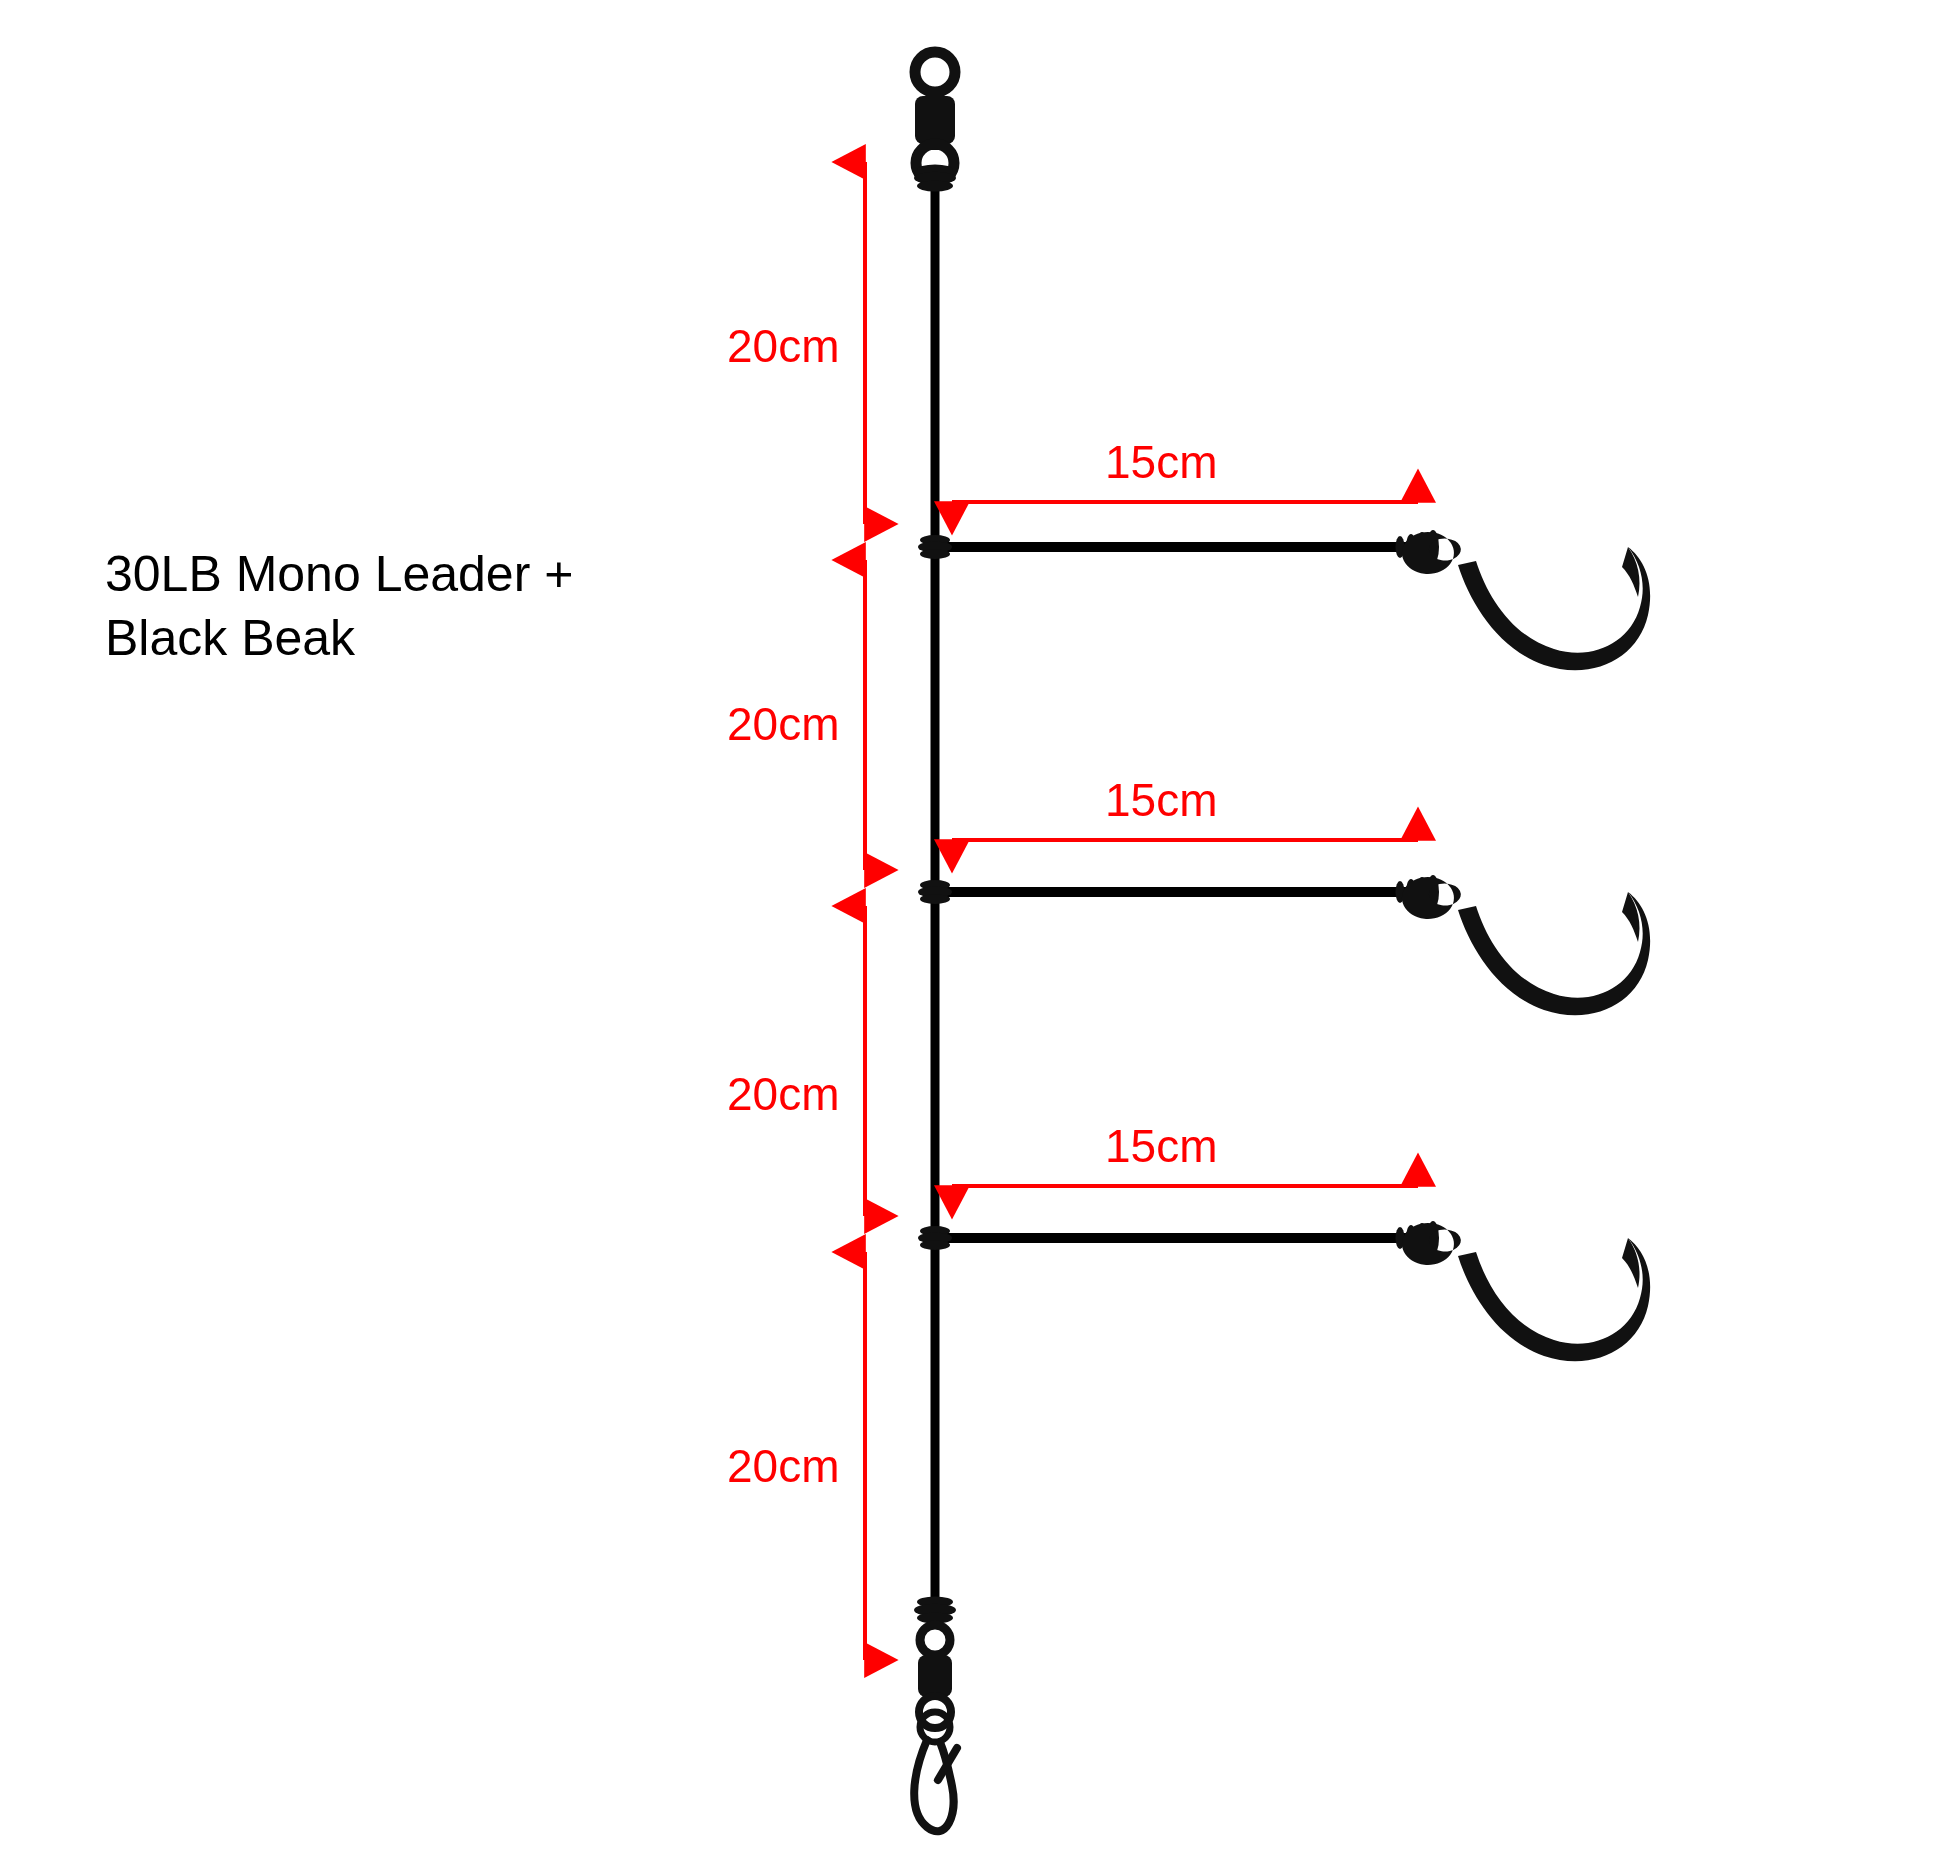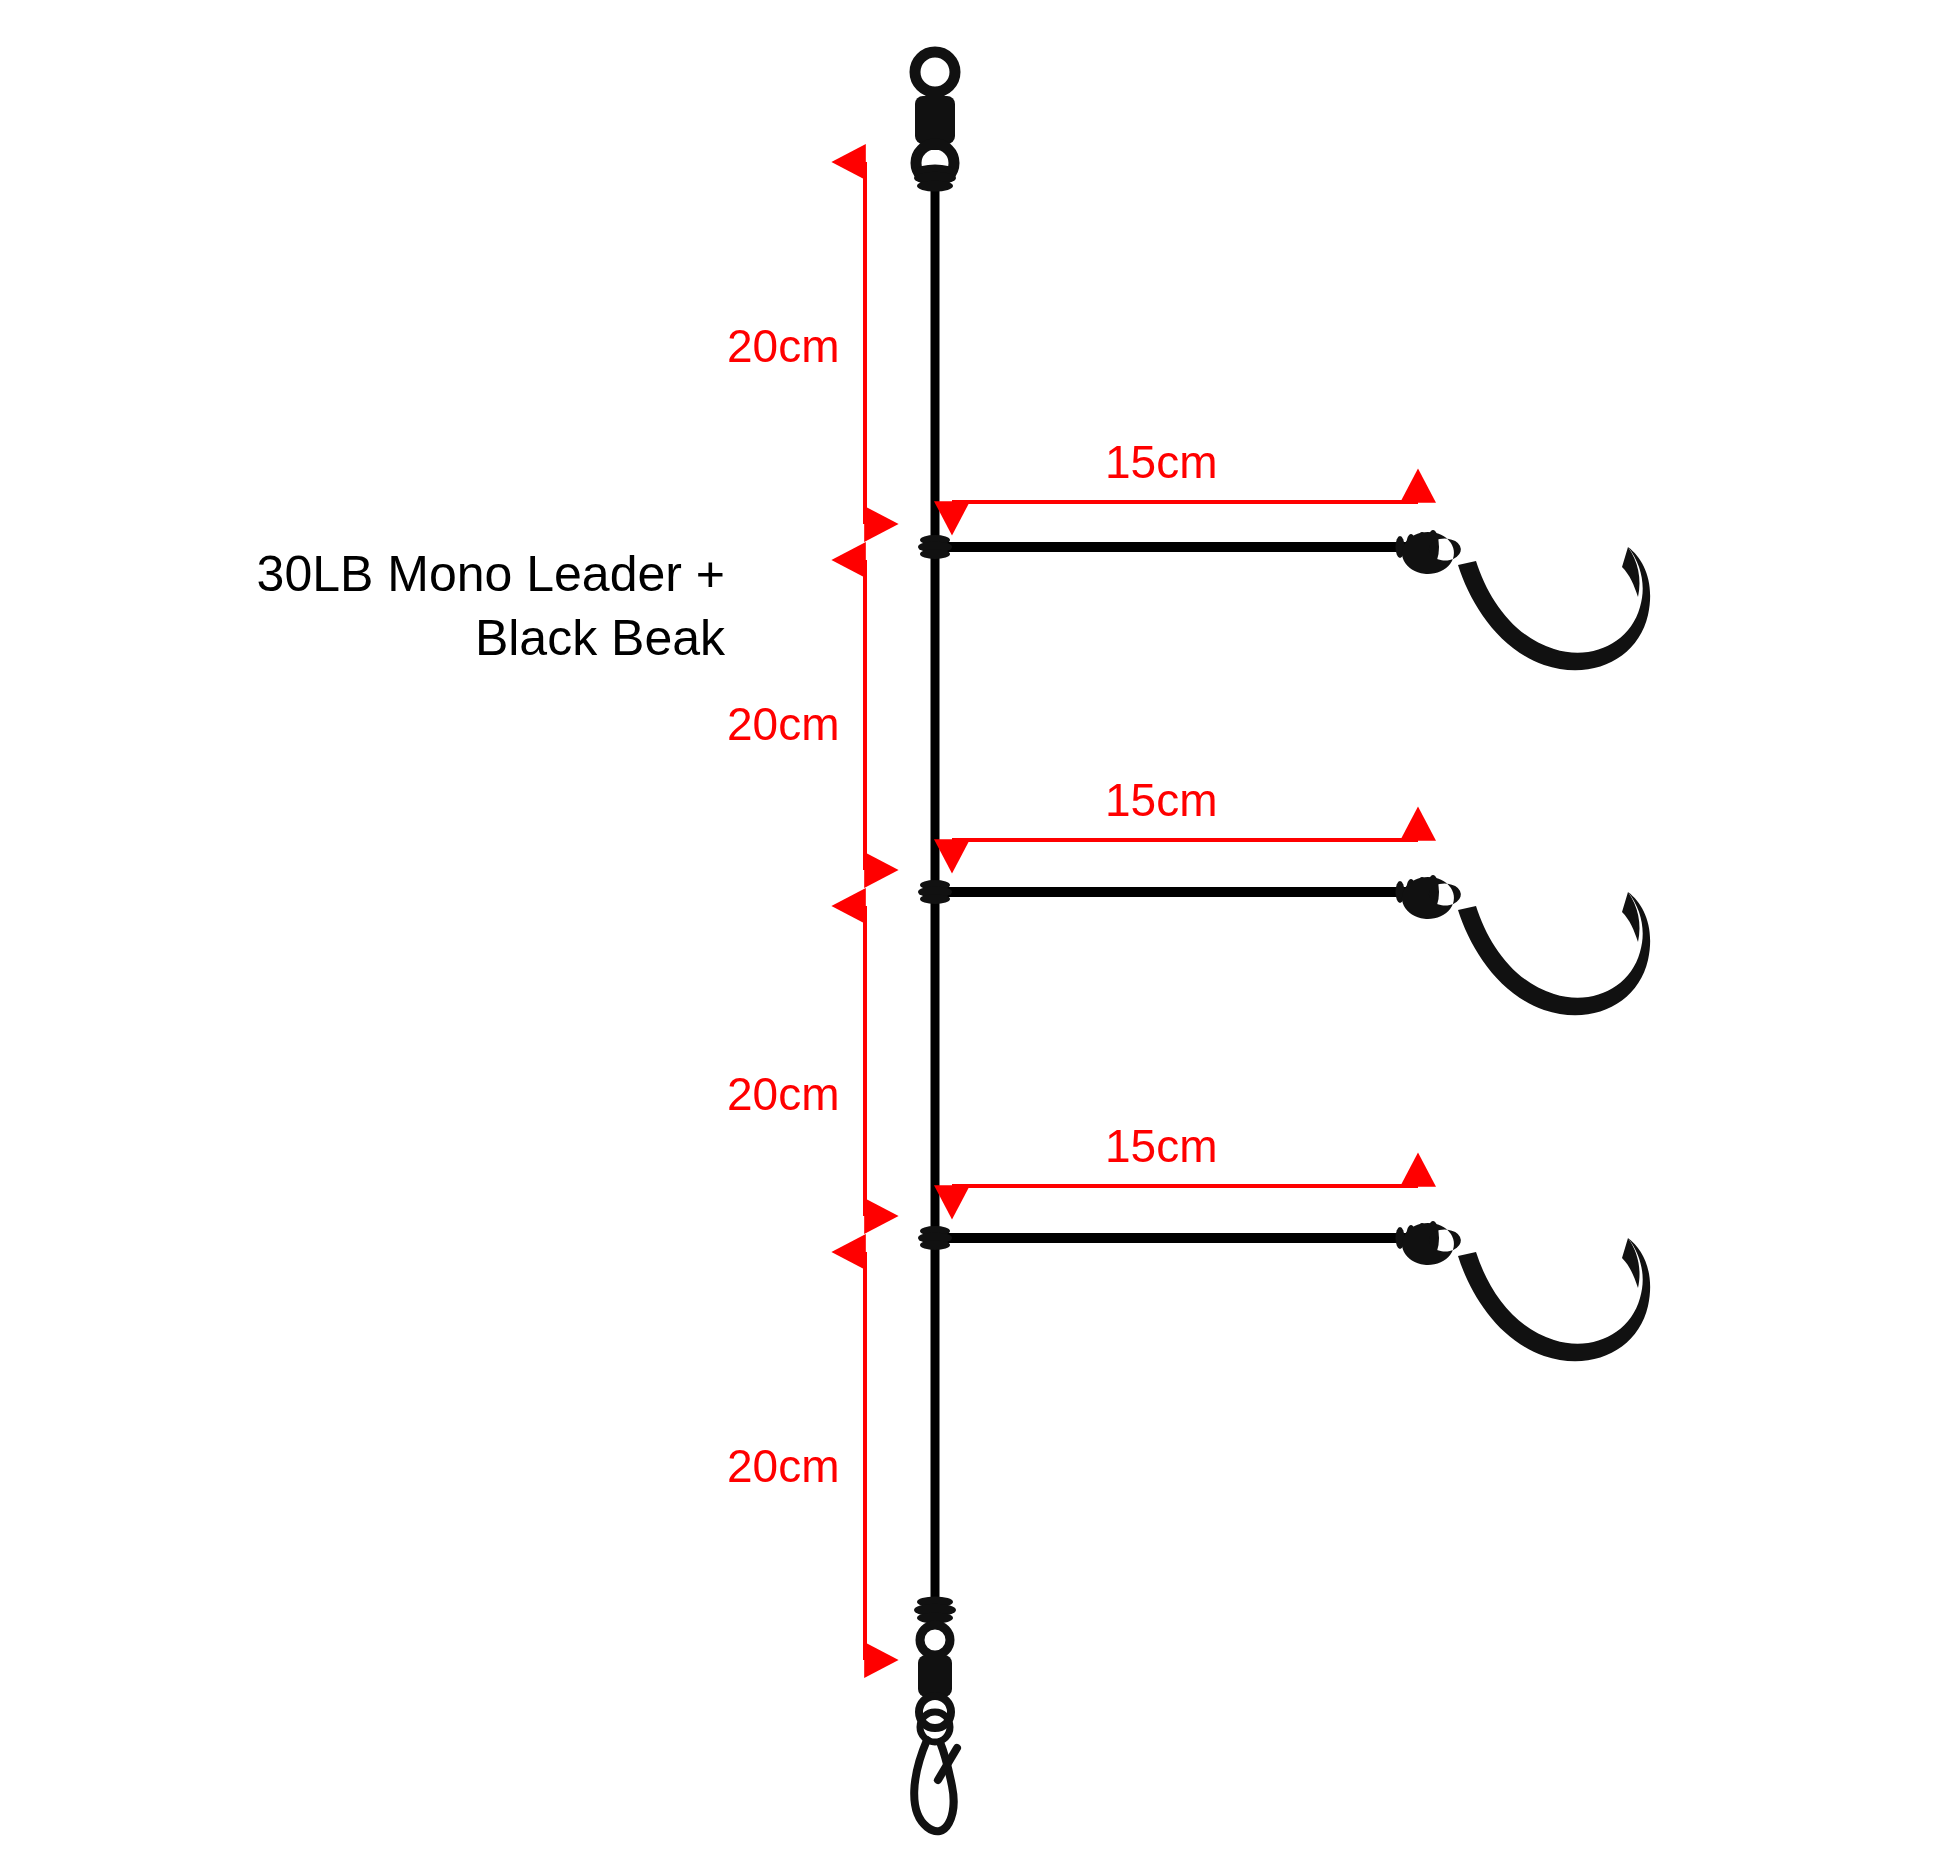--- a/index.html
+++ b/index.html
@@ -36,21 +36,20 @@
     white-space: pre-line;
   }
   .subtitle {
     font-size: 50px;
     line-height: 1.28;
     color: #000000;
     font-weight: 400;
     margin: 0;
     margin-top: 52px;
     white-space: pre-line;
-    text-align: right;
   }
   .hook-opt-label {
     font-size: 46px;
     line-height: 1.3;
     color: #000000;
     font-weight: 400;
     margin: 0;
     margin-top: 40px;
   }
   .hook-opt-values {

